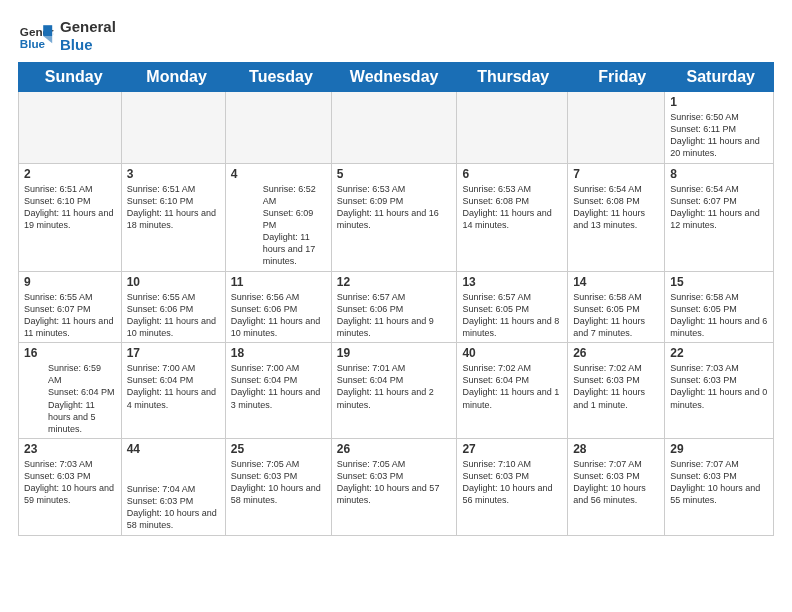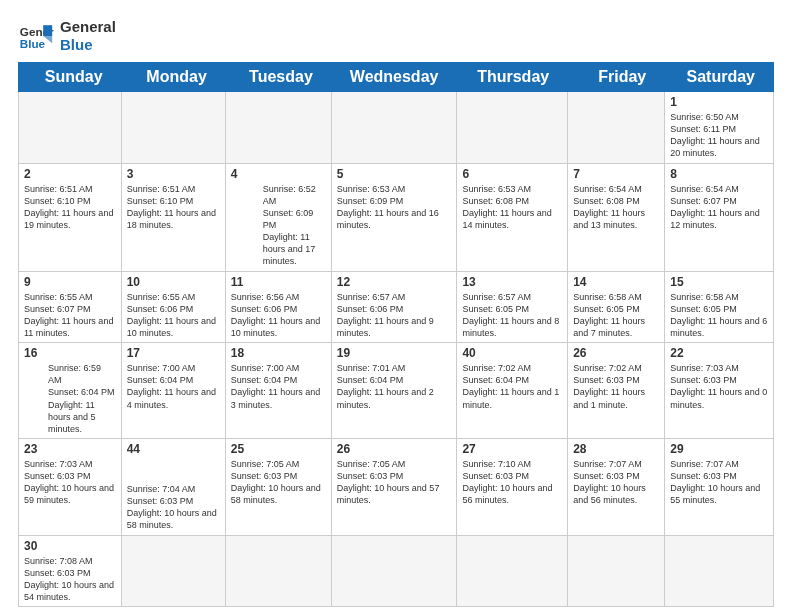--- a/index.html
+++ b/index.html
@@ -306,29 +306,15 @@
 Sunset: 6:03 PM
 Daylight: 10 hours and 56 minutes.</div>
           </td>
           <td>
             <span class="day-number">29</span>
             <div class="day-info" style="white-space: pre-line;">Sunrise: 7:07 AM
 Sunset: 6:03 PM
 Daylight: 10 hours and 55 minutes.</div>
           </td>
         </tr>
-        <tr class="last-row">
-          <td>
-            <span class="day-number">30</span>
-            <div class="day-info" style="white-space: pre-line;">Sunrise: 7:08 AM
-Sunset: 6:03 PM
-Daylight: 10 hours and 54 minutes.</div>
-          </td>
-          <td class="empty"></td>
-          <td class="empty"></td>
-          <td class="empty"></td>
-          <td class="empty"></td>
-          <td class="empty"></td>
-          <td class="empty"></td>
-        </tr>
       </tbody>
   </table>
 </div>
 
 </body></html>

